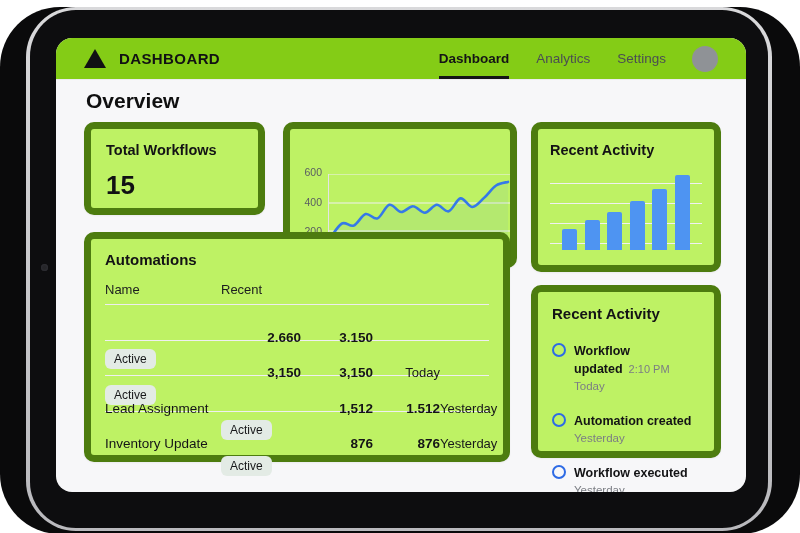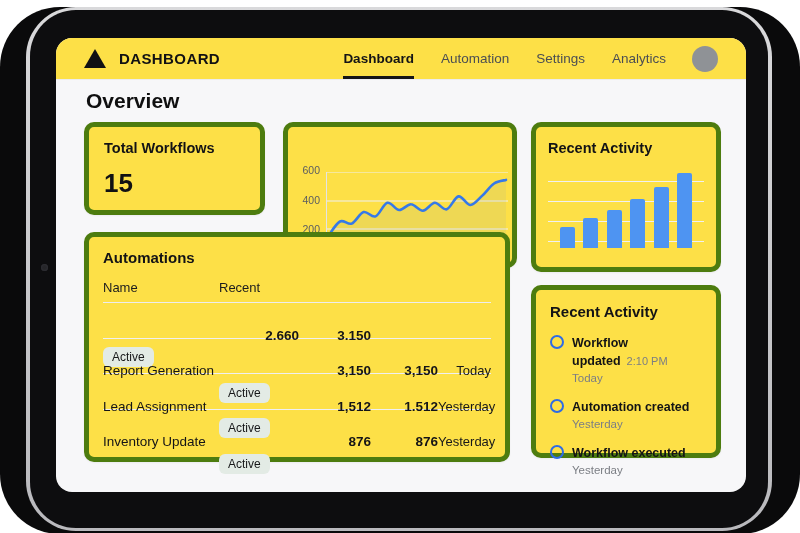--- a/index.html
+++ b/index.html
@@ -12,35 +12,35 @@
   .device-rim{position:absolute;left:26px;top:7px;width:746px;height:524px;
               background:linear-gradient(180deg,#d9d9db,#b9b9bd);border-radius:50px;}
   .device-bezel{position:absolute;left:30px;top:10px;width:738px;height:518px;
                 background:#0d0d0f;border-radius:46px;}
   .camera{position:absolute;left:41px;top:264px;width:7px;height:7px;border-radius:50%;
           background:#26262a;box-shadow:inset 0 0 2px #3c3c44;}
   .screen{position:absolute;left:56px;top:38px;width:690px;height:454px;
           background:#f7f7f9;border-radius:16px;overflow:hidden;}
 
   
-  .navbar{position:absolute;left:0;top:0;right:0;height:42px;background:#fde047;
+  .navbar{position:absolute;left:0;top:0;right:0;height:42px;background:#84cc16;
           border-bottom:1px solid #ececee;display:flex;align-items:stretch;padding:0 28px;box-sizing:border-box;}
   .brand{display:flex;align-items:center;gap:13px;}
   .tri{width:0;height:0;border-left:11px solid transparent;border-right:11px solid transparent;
        border-bottom:19px solid #111113;}
   .brand-name{font-size:15px;font-weight:700;letter-spacing:.4px;color:#111113;}
   .nav-links{margin-left:auto;display:flex;align-items:stretch;gap:27px;}
   .nav-link{display:flex;align-items:center;font-size:13.5px;color:#4b4e53;cursor:pointer;
             border-bottom:3px solid transparent;border-top:3px solid transparent;}
   .nav-link.active{color:#141416;font-weight:600;border-bottom-color:#141416;}
   .avatar{width:26px;height:26px;border-radius:50%;background:#8f9296;align-self:center;margin-left:26px;}
 
   
   .page-title{position:absolute;left:30px;top:51px;font-size:21px;font-weight:700;color:#0f0f10;}
-  .card{position:absolute;background:#fde047;border:5px solid #4d7c0f;border-radius:10px;
+  .card{position:absolute;background:#bef264;border:7px solid #4d7c0f;border-radius:10px;
         box-shadow:0 1px 2px rgba(20,20,30,.05);box-sizing:border-box;}
   .card-title{font-size:14.5px;font-weight:700;color:#131315;}
 
   
   .card-tw{left:28px;top:84px;width:181px;height:93px;padding:13px 15px;}
   .tw-values{display:flex;justify-content:space-between;align-items:baseline;margin-top:12px;padding-right:2px;}
   .tw-val{font-size:26px;font-weight:700;color:#111113;}
 
   
   .card-mr{left:227px;top:84px;width:234px;height:146px;padding:11px 12px;}
@@ -68,21 +68,21 @@
   .tbl-row{height:34.5px;border-bottom:1px solid #efeff1;cursor:pointer;}
   .tbl-row:last-child{border-bottom:none;}
   .cell-name{font-size:13.5px;color:#141416;}
   .badge{display:inline-block;font-size:12px;color:#17181a;background:#e3ebe5;
          padding:3px 9px;border-radius:6px;margin-top:44px;}
   .cell-num{font-size:13.5px;font-weight:600;color:#141416;text-align:right;}
   .cell-date{font-size:13px;font-weight:500;color:#17181a;text-align:right;}
 
   
   .card-ra2{left:475px;top:247px;width:190px;height:173px;padding:13px 14px;}
-  .act-item{display:grid;grid-template-columns:22px 1fr;margin-top:13px;cursor:pointer;}
+  .act-item{display:grid;grid-template-columns:22px 1fr;margin-top:19px;cursor:pointer;}
   .ring{width:10px;height:10px;border:2px solid #2e6be5;border-radius:50%;margin-top:2px;}
   .act-title{font-size:12.5px;font-weight:700;color:#131315;}
   .act-time{font-size:11px;color:#7b7e84;font-weight:400;margin-left:6px;}
   .act-date{font-size:11.5px;color:#7b7e84;margin-top:3px;}
 </style>
 </head>
 <body>
 
 <div class="device-back"></div>
 <div class="device-rim"></div>
@@ -91,23 +91,22 @@
 
 <div class="screen">
 
   <div class="navbar">
     <div class="brand">
       <div class="tri"></div>
       <span class="brand-name">DASHBOARD</span>
     </div>
     <div class="nav-links">
       <span class="nav-link active">Dashboard</span>
-      <span class="nav-link">Automation</span>
+      <span class="nav-link">Analytics</span>
       <span class="nav-link">Settings</span>
-      <span class="nav-link">Analytics</span>
     </div>
     <div class="avatar"></div>
   </div>
 
   <div class="page-title">Overview</div>
 
   <div class="card card-tw">
     <div class="card-title">Total Workflows</div>
     <div class="tw-values">
       <span class="tw-val">15</span>
@@ -168,21 +167,20 @@
         <span></span>
     </div>
 
     <div class="tbl-row">
       <span><span class="badge">Active</span></span>
       <span class="cell-num">2.660</span>
       <span class="cell-num">3.150</span>
       <span class="cell-date"></span>
     </div>
     <div class="tbl-row">
-      <span class="cell-name">Report Generation</span>
       <span><span class="badge">Active</span></span>
       <span class="cell-num">3,150</span>
       <span class="cell-num">3,150</span>
       <span class="cell-date">Today</span>
     </div>
     <div class="tbl-row">
       <span class="cell-name">Lead Assignment</span>
       <span><span class="badge">Active</span></span>
       <span class="cell-num">1,512</span>
       <span class="cell-num">1.512</span>

